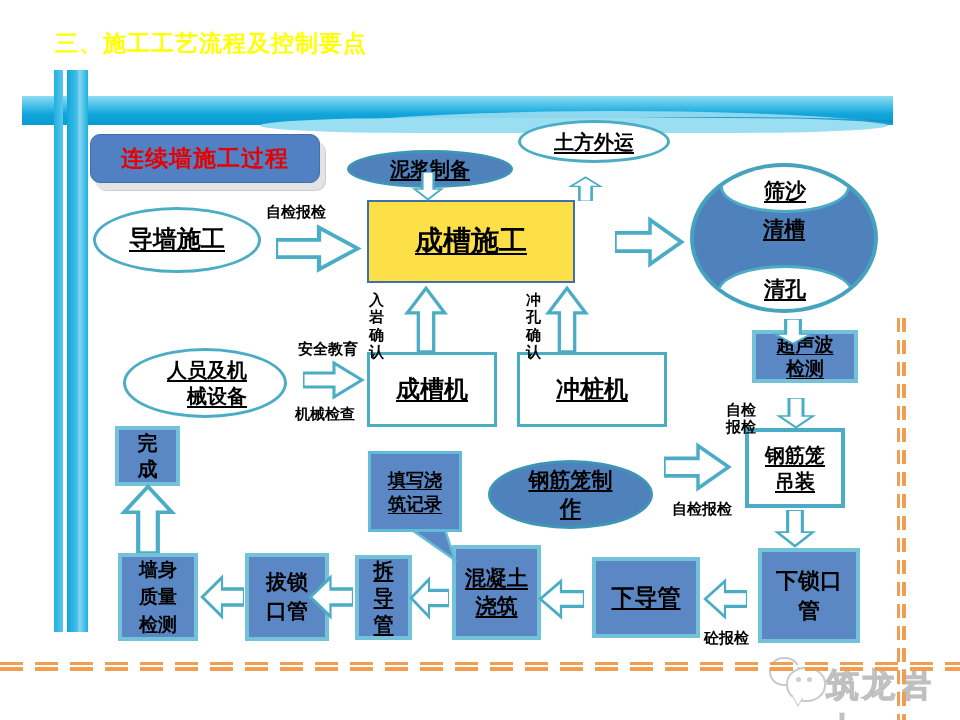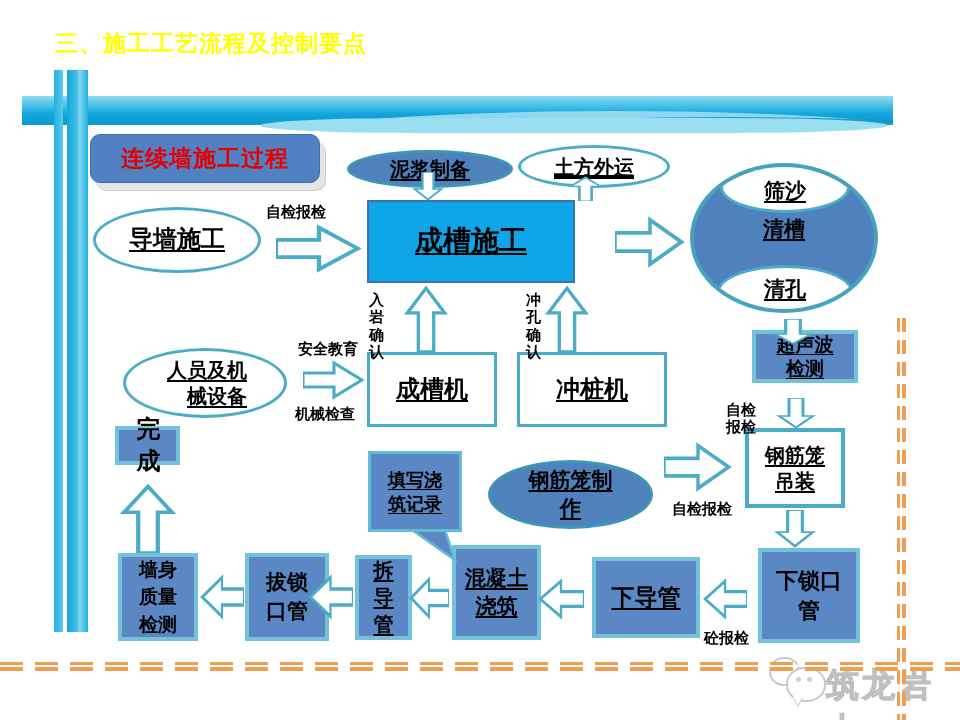--- a/index.html
+++ b/index.html
@@ -110,25 +110,25 @@
   <div class="tag">
       <span>连续墙施工过程</span>
     </div>
 
   <div class="n ew" style="left:93px;top:207px;width:168px;height:66px;font-size:24px;">
       <span class="u">导墙施工</span>
     </div>
   <div class="n eb" style="left:347px;top:133px;width:166px;height:38px;font-size:20px;">
       <span class="u">泥浆制备</span>
     </div>
-  <div class="n ew" style="left:518px;top:145px;width:152px;height:43px;font-size:20px;text-decoration:underline;">
+  <div class="n ew" style="left:518px;top:120px;width:152px;height:43px;font-size:20px;">
       <span class="u">土方外运</span>
     </div>
 
-  <div class="n" style="left:367px;top:200px;width:208px;height:83px;font-size:28px;background:#0ea5e9;border:2px solid #3e6fae;">
+  <div class="n" style="left:367px;top:200px;width:208px;height:83px;font-size:28px;background:#fde047;border:2px solid #3e6fae;">
       <span class="u">成槽施工</span>
     </div>
 
   <div class="bigell">
     <div class="we top">
         <span class="u">筛沙</span>
       </div>
     <div class="mid u">清槽</div>
     <div class="we bot">
         <span class="u">清孔</span>
@@ -163,21 +163,21 @@
     </div>
   <div class="n bb" style="left:355px;top:555px;width:57px;height:85px;font-size:20px;line-height:1.35;">
       <span class="u wrap" style="width:22px;">拆导管</span>
     </div>
   <div class="n bb" style="left:245px;top:553px;width:84px;height:88px;font-size:21px;line-height:1.4;">
       <span class="wrap" style="width:46px;">拔锁口管</span>
     </div>
   <div class="n bb" style="left:118px;top:553px;width:80px;height:88px;font-size:19px;line-height:1.45;">
       <span class="wrap" style="width:40px;">墙身质量检测</span>
     </div>
-  <div class="n bb" style="left:115px;top:426px;width:65px;height:39px;font-size:24px;line-height:1.3;">
+  <div class="n bb" style="left:115px;top:426px;width:65px;height:60px;font-size:20px;line-height:1.3;">
       <span class="wrap" style="width:22px;">完成</span>
     </div>
 
   <div class="n eb" style="left:488px;top:443px;width:165px;height:69px;font-size:21px;">
       <span class="u wrap" style="width:88px;">钢筋笼制作</span>
     </div>
   <svg class="ar tail" style="left:405px;top:530px;" width="55" height="32" viewBox="0 0 55 32" preserveAspectRatio="none">
       <polygon points="7,0 50,30 40,0"></polygon>
     </svg>
   <div class="n" style="left:368px;top:451px;width:94px;height:81px;font-size:18px;background:#5b87c5;border:3px solid #62bcd6;">

